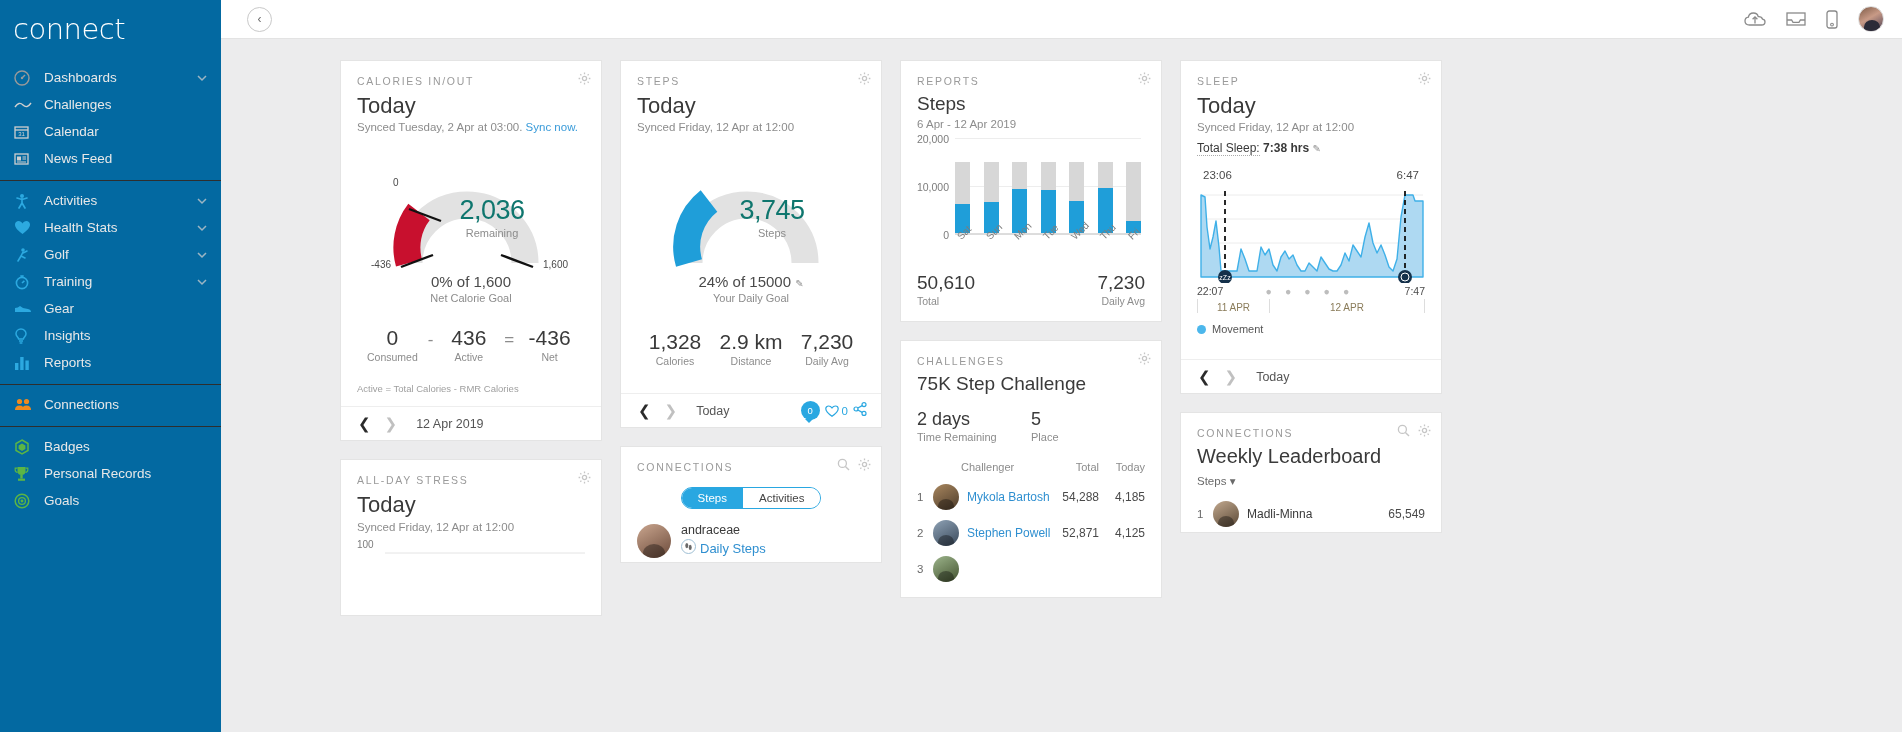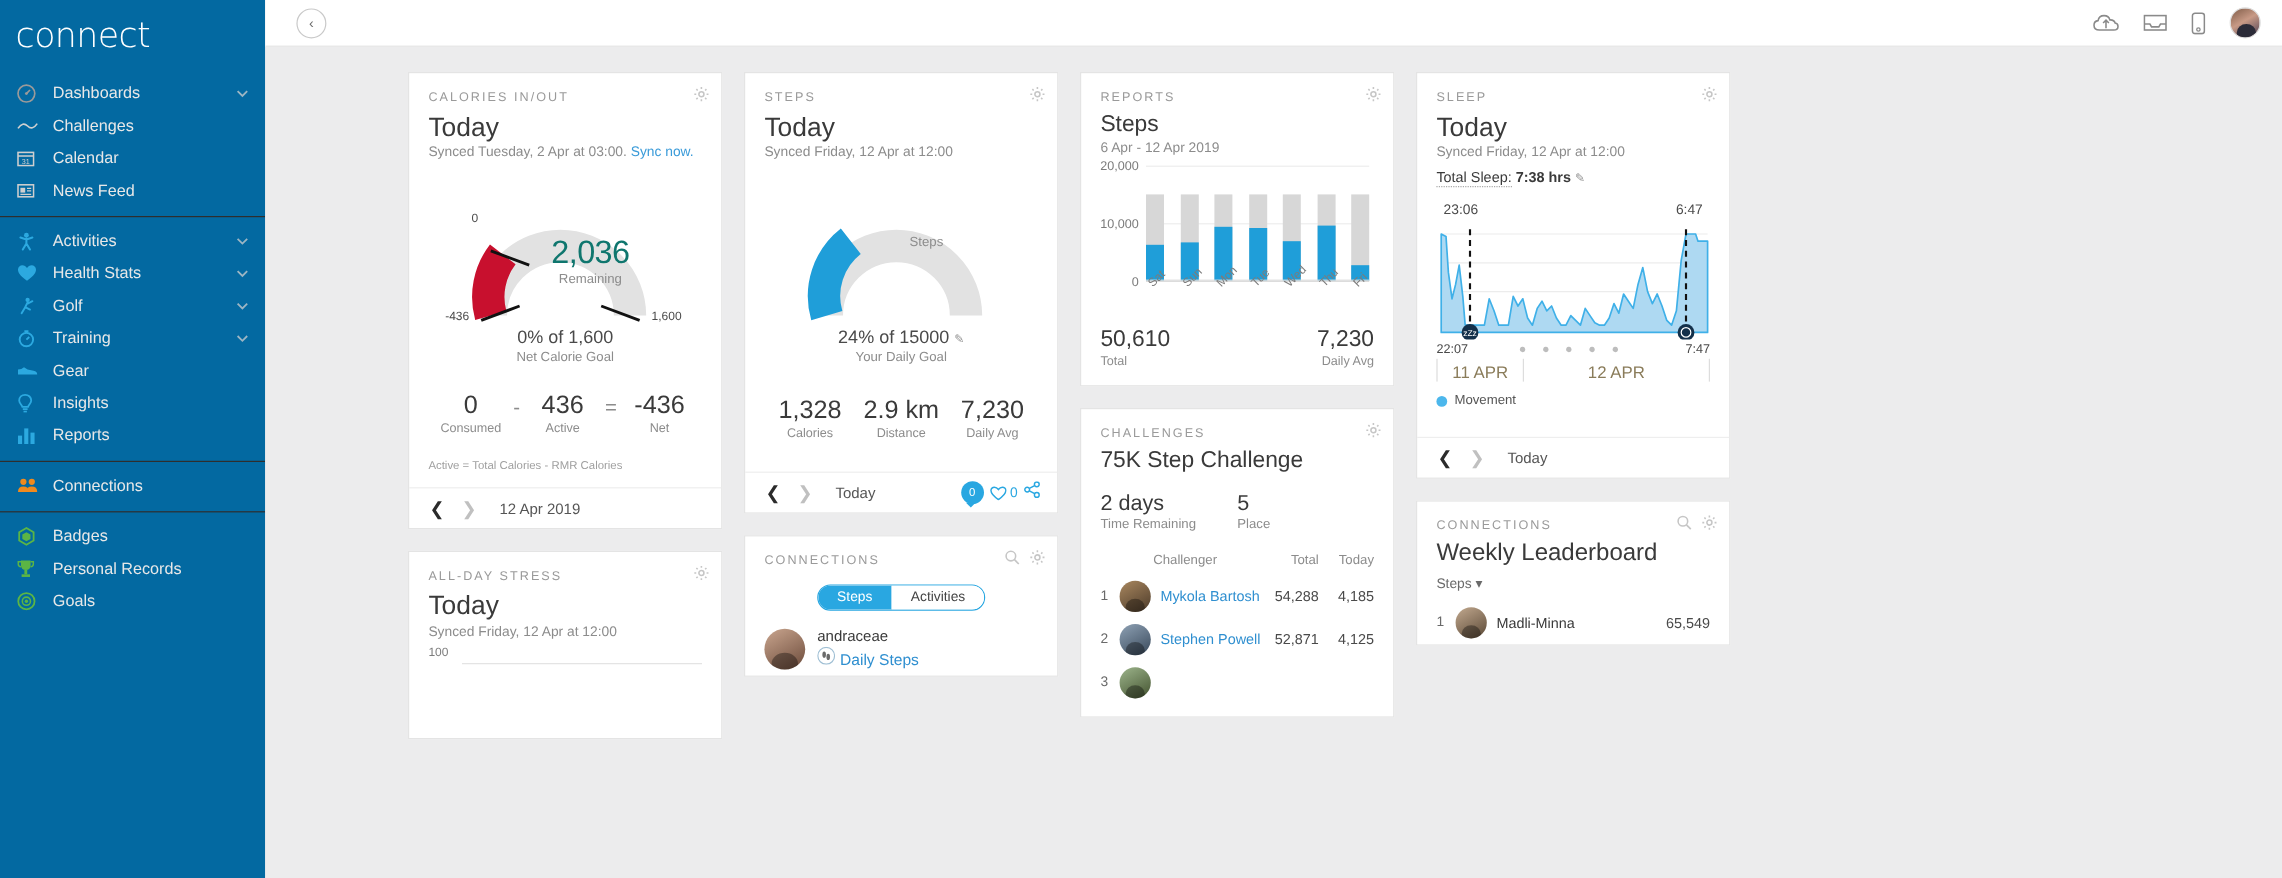--- a/index.html
+++ b/index.html
@@ -171,21 +171,21 @@
   .ch-num { width: 46px; text-align: right; font-size: 12px; color: #4a4a4a; }
 
   
   .sleep-total { font-size: 12px; color: #3a3a3a; margin-top: 8px; }
   .sleep-total b { font-weight: 700; }
   .sleep-times { display: flex; justify-content: space-between; font-size: 11.5px;
                  color: #4a4a4a; margin-top: 14px; padding: 0 6px; }
   .sleep-chart { position: relative; height: 96px; margin-top: 6px; background: #fff; }
   .sleep-axis { display: flex; justify-content: space-between; font-size: 10.5px;
                 color: #4a4a4a; margin-top: 2px; }
-  .day-band { display: flex; margin-top: 2px; font-size: 14px; color: #8a7c5a; }
+  .day-band { display: flex; margin-top: 2px; font-size: 10px; color: #8a7c5a; }
   .legend { display: flex; align-items: center; gap: 6px; margin-top: 10px; font-size: 11px; color: #555; }
   .dot { width: 9px; height: 9px; border-radius: 50%; background: #4cb7ec; }
 
   
   .seg-wrap { display: flex; justify-content: center; margin-top: 14px; }
   .seg { display: flex; border: 1px solid #29a7e1; border-radius: 14px; overflow: hidden; }
   .seg div { font-size: 11.5px; padding: 4px 16px; cursor: pointer; }
   .seg .on { background: #29a7e1; color: #fff; }
   .seg .off { background: #fff; color: #444; }
   .conn-row { display: flex; align-items: center; margin-top: 14px; padding-bottom: 4px; }
@@ -498,20 +498,21 @@
             <div class="card-kicker">STEPS</div>
             <div class="card-title">Today</div>
             <div class="card-sub">Synced Friday, 12 Apr at 12:00</div>
 
             <div class="gauge-wrap">
               <svg width="230" height="118" viewBox="0 0 230 118">
                 <path d="M 52 112 A 58 58 0 1 1 168 112" fill="none" stroke="#e2e2e2" stroke-width="27"></path>
                 <path d="M 52 112 A 58 58 0 0 1 72 50" fill="none" stroke="#1f9ed9" stroke-width="27"></path>
               </svg>
               <div class="gauge-center">
+                <div class="gauge-num">3,745</div>
                 <div class="gauge-lbl">Steps</div>
               </div>
             </div>
 
             <div class="goal-line">
               <span>24% of 15000</span>
               <span class="pencil">✎</span>
             </div>
             <div class="goal-sub">Your Daily Goal</div>
 

